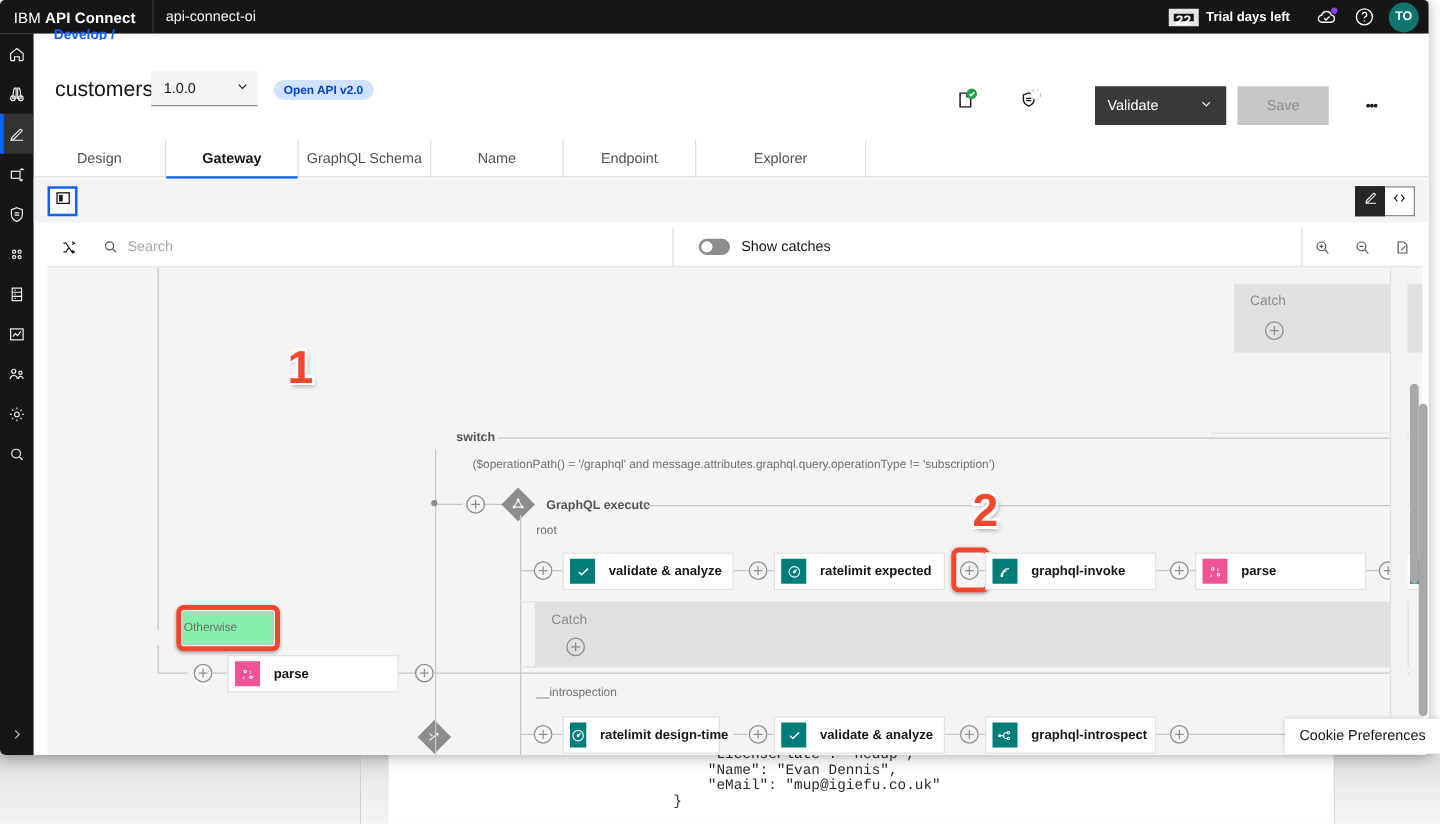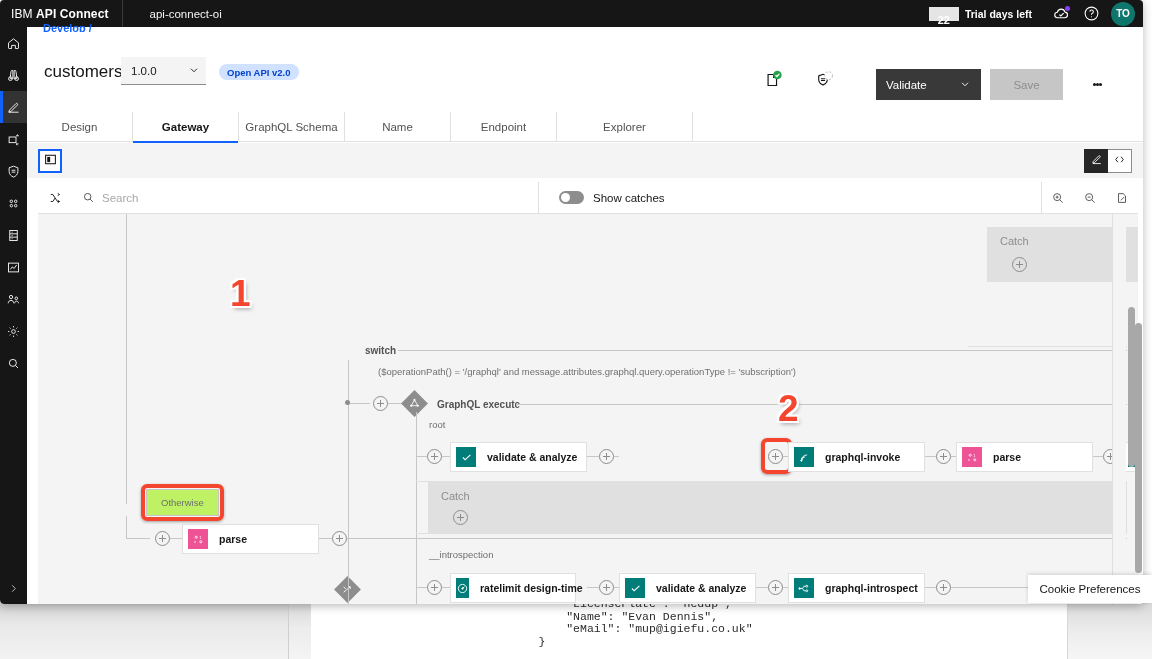--- a/index.html
+++ b/index.html
@@ -52,25 +52,25 @@
   
   .topbar {
     position:absolute; left:0; top:0; width:1143px; height:27px;
     background:#161616; color:#fff;
     display:flex; align-items:center;
   }
   .brand { font-size:12px; padding-left:11px; letter-spacing:.1px; white-space:nowrap; }
   .brand b { font-weight:700; }
   .brand span.light { font-weight:400; }
   .topbar-sep { width:1px; height:27px; background:#393939; margin:0 0 0 13px; }
-  .org { font-size:11.5px; color:#f4f4f4; padding-left:27px; white-space:nowrap; }
+  .org { font-size:11.5px; color:#f4f4f4; padding-left:10px; white-space:nowrap; }
   .topbar-right { margin-left:auto; display:flex; align-items:center; height:27px; padding-right:0; }
   .trial { display:flex; align-items:center; gap:6px; margin-right:14px; }
   .trial-num {
-    border:7px solid #e5e5e5; color:#fff; font-size:11px; font-weight:700;
+    border:4px solid #e5e5e5; color:#fff; font-size:11px; font-weight:700;
     padding:0 2px; line-height:13px; height:14px; display:inline-block;
   }
   .trial-text { font-size:10.5px; font-weight:700; color:#fff; white-space:nowrap; }
   .tb-icon { width:30px; height:27px; display:flex; align-items:center; justify-content:center; position:relative; }
   .tb-icon svg { display:block; }
   .dot-purple { position:absolute; right:6px; top:6px; width:5px; height:5px; border-radius:50%; background:#8a3ffc; }
   .avatar {
     width:24px; height:24px; border-radius:50%; background:#0f766e; color:#fff;
     font-size:10px; font-weight:600; display:flex; align-items:center; justify-content:center;
     margin:0 8px 0 5px;
@@ -205,22 +205,22 @@
     background:#f4f4f4; overflow:hidden;
   }
   .canvas-inner { position:absolute; left:0; top:0; width:1100px; height:404px; }
 
   .vline { position:absolute; background:#c6c6c6; width:1px; }
   .hline { position:absolute; background:#c6c6c6; height:1px; }
   .rowline { position:absolute; background:#e0e0e0; height:1px; }
 
   .otherwise-box {
     position:absolute; left:108px; top:275px; width:73px; height:27px;
-    background:#bef264; border:1px solid #c6c6c6;
-    display:flex; align-items:center; padding-left:14px;
+    background:#86efac; border:1px solid #c6c6c6;
+    display:flex; align-items:center; padding-left:0;
     font-size:9.5px; color:#6f6f6f;
   }
   .hl-red {
     position:absolute; border:4px solid #f4452f; border-radius:6px;
     box-shadow:0 1px 3px rgba(0,0,0,.35);
     pointer-events:none;
   }
   .badge-num {
     position:absolute; font-size:37px; font-weight:700; color:#f4452f;
     font-family:"Liberation Sans",sans-serif;
@@ -637,20 +637,30 @@
             <svg width="13" height="13" viewBox="0 0 20 20" fill="none" stroke="#fff" stroke-width="1.7">
                 <path d="M4.5 10l3.5 3.5L16 6"></path>
               </svg>
           </div>
           <div class="lbl">validate &amp; analyze</div>
         </div>
         <div class="hline" style="left:549px; top:242px; width:12px;"></div>
         <div class="plusnode" style="left:561px; top:235px;"></div>
         <div class="hline" style="left:576px; top:242px; width:5px;"></div>
 
+        <div class="policy" style="left:581px; top:228px; width:137px;">
+          <div class="ico teal">
+            <svg width="13" height="13" viewBox="0 0 20 20" fill="none" stroke="#fff" stroke-width="1.4">
+                <circle cx="10" cy="10" r="6.4"></circle>
+                <path d="M10 10l3-3"></path>
+                <circle cx="10" cy="10" r="1.1" fill="#fff"></circle>
+              </svg>
+          </div>
+          <div class="lbl">ratelimit expected</div>
+        </div>
 
         <div class="plusnode" style="left:730px; top:235px;"></div>
         <div class="hl-red" style="left:723px; top:224px; width:31px; height:36px;"></div>
         <div class="badge-num" style="left:740px; top:176px;">2</div>
         <div class="hline" style="left:745px; top:242px; width:5px;"></div>
 
         <div class="policy" style="left:750px; top:228px; width:137px;">
           <div class="ico teal">
             <svg width="13" height="13" viewBox="0 0 20 20" fill="none" stroke="#fff" stroke-width="1.4">
                 <path d="M5 15a9 9 0 0 1 9-9"></path>

